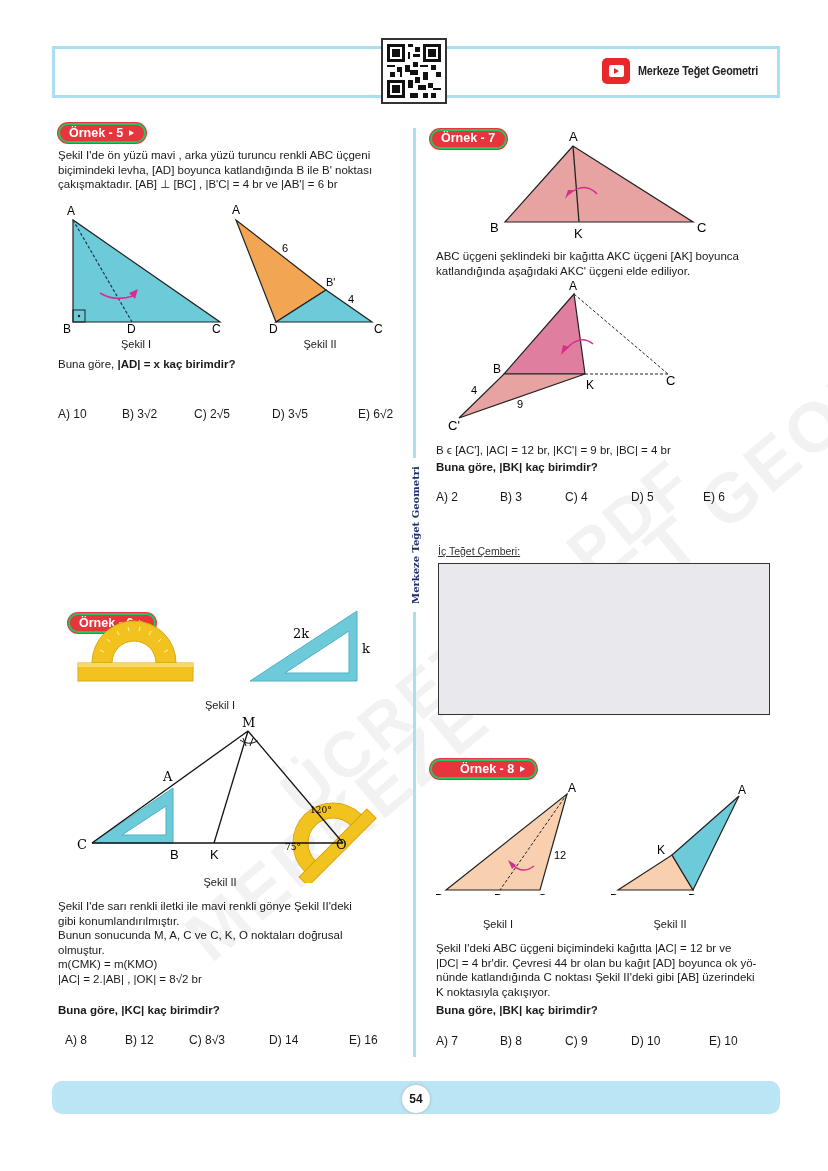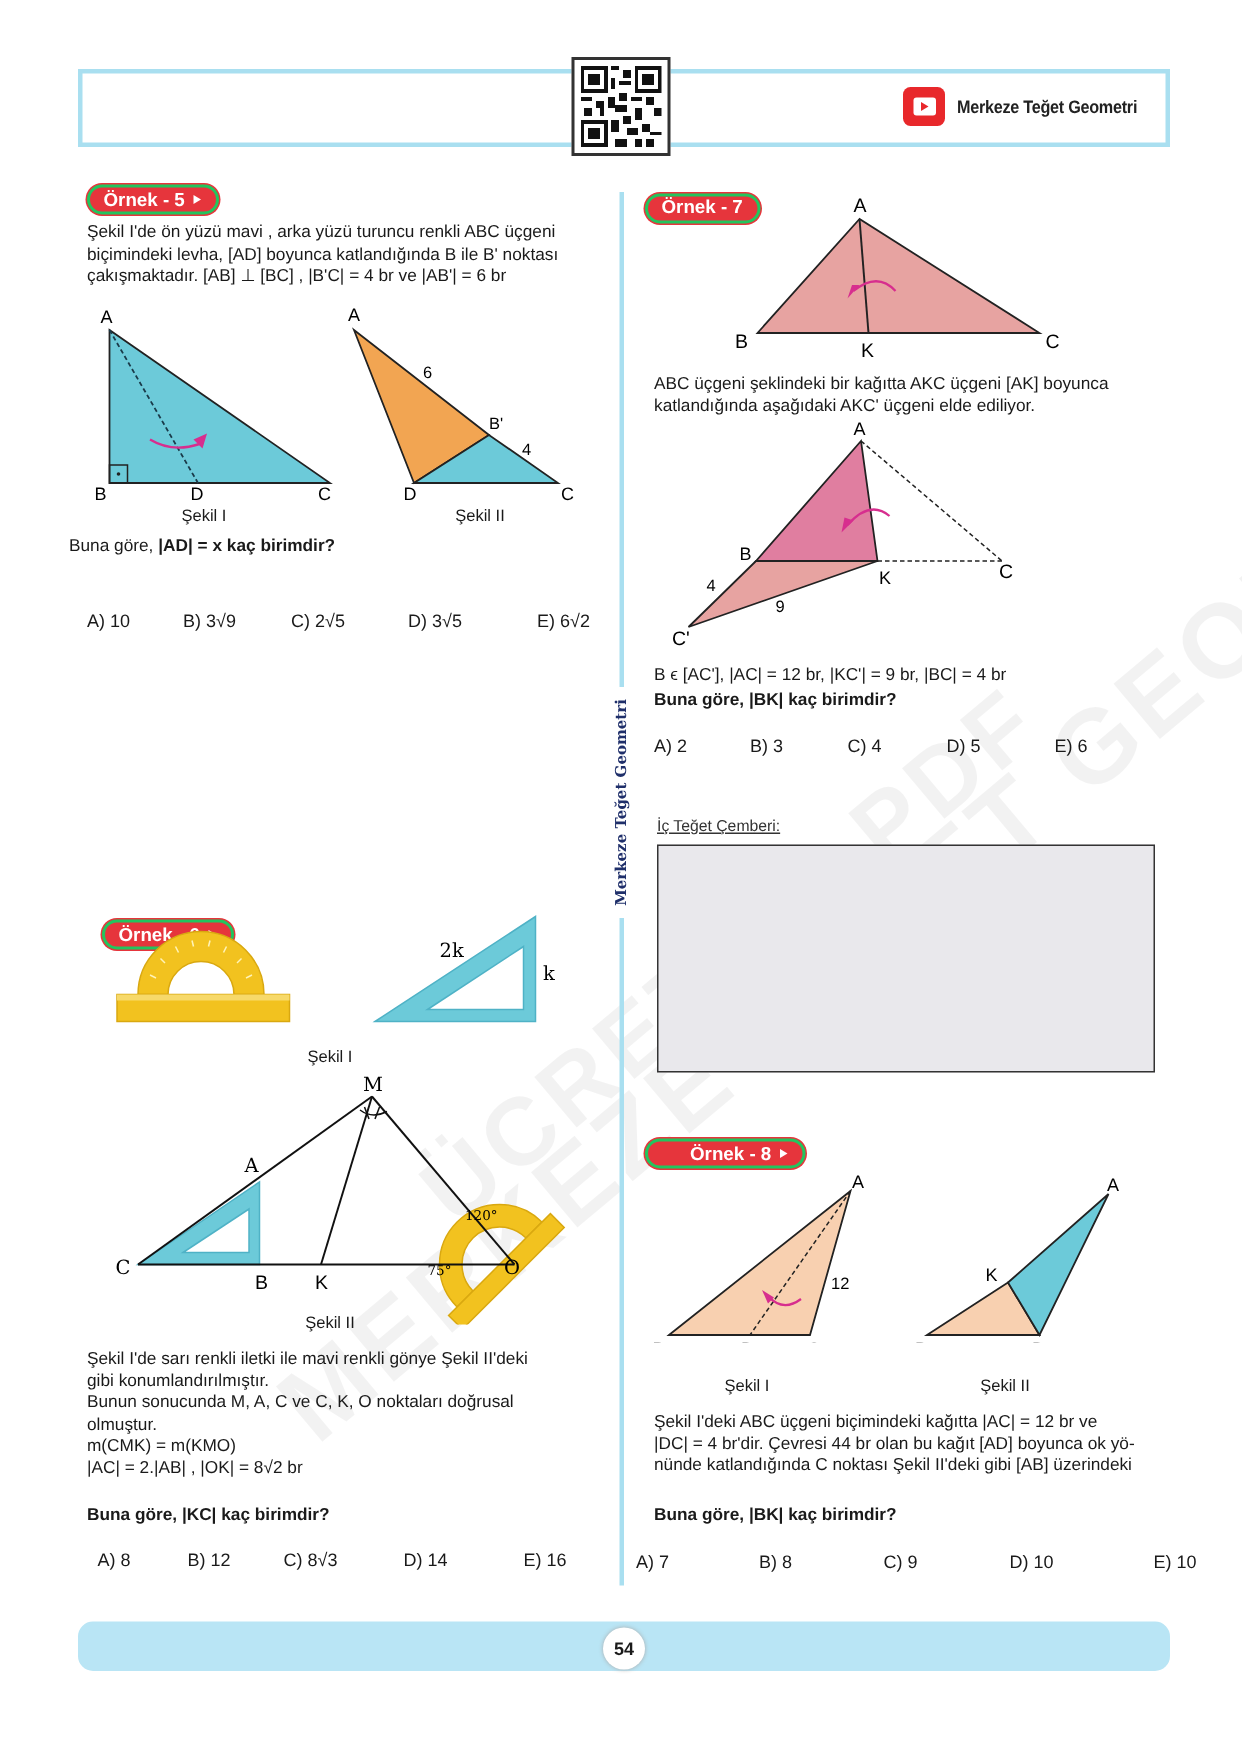--- a/index.html
+++ b/index.html
@@ -124,24 +124,24 @@
   <polygon points="54,122 104,90 150,122" fill="#6ccad9" stroke="#222" stroke-width="1.2"></polygon>
   <text x="10" y="14" font-size="12" font-family="Liberation Sans, sans-serif">A</text>
   <text x="60" y="52" font-size="11" font-family="Liberation Sans, sans-serif">6</text>
   <text x="104" y="86" font-size="11" font-family="Liberation Sans, sans-serif">B'</text>
   <text x="126" y="103" font-size="11" font-family="Liberation Sans, sans-serif">4</text>
   <text x="47" y="133" font-size="12" font-family="Liberation Sans, sans-serif">D</text>
   <text x="152" y="133" font-size="12" font-family="Liberation Sans, sans-serif">C</text>
 </svg>
 <div class="caption" style="left:290px; top:338px; width:60px;">Şekil II</div>
 
-<div class="text" style="left:46px; top:357px;"><span>Buna göre, </span><span class="bold">|AD| = x kaç birimdir?</span></div>
+<div class="text" style="left:58px; top:357px;"><span>Buna göre, </span><span class="bold">|AD| = x kaç birimdir?</span></div>
 <div class="choices" style="left:58px; top:387px;margin-top:20px;">
   <span style="width:64px;">A) 10</span>
-  <span style="width:72px;">B) 3√9</span>
+  <span style="width:72px;">B) 3√2</span>
   <span style="width:78px;">C) 2√5</span>
   <span style="width:86px;">D) 3√5</span>
   <span>E) 6√2</span>
 </div>
 
 <div class="badge" style="left:68px; top:613px;justify-content:space-between;">
     <span>Örnek - 6</span>
     <span class="arrow"></span>
   </div>
 
@@ -290,23 +290,24 @@
   <text x="49" y="74" font-size="12" font-family="Liberation Sans, sans-serif">K</text>
   <text x="2" y="123" font-size="12" font-family="Liberation Sans, sans-serif">B</text>
   <text x="80" y="123" font-size="12" font-family="Liberation Sans, sans-serif">D</text>
 </svg>
 <div class="caption" style="left:640px; top:918px; width:60px;">Şekil II</div>
 
 <div class="text" style="left:436px; top:941px; width:345px;">
   <div>Şekil I'deki ABC üçgeni biçimindeki kağıtta |AC| = 12 br ve</div>
   <div>|DC| = 4 br'dir. Çevresi 44 br olan bu kağıt [AD] boyunca ok yö-</div>
   <div>nünde katlandığında C noktası Şekil II'deki gibi [AB] üzerindeki</div>
+  <div>K noktasıyla çakışıyor.</div>
 </div>
 <div class="text bold" style="left:436px; top:1003px;">Buna göre, |BK| kaç birimdir?</div>
-<div class="choices" style="left:424px; top:1034px;gap:18px;">
+<div class="choices" style="left:436px; top:1034px;">
   <span style="width:64px;">A) 7</span>
   <span style="width:65px;">B) 8</span>
   <span style="width:66px;">C) 9</span>
   <span style="width:78px;">D) 10</span>
   <span>E) 10</span>
 </div>
 
 <div class="footer-bar"></div>
 <div class="page-num">54</div>
 

